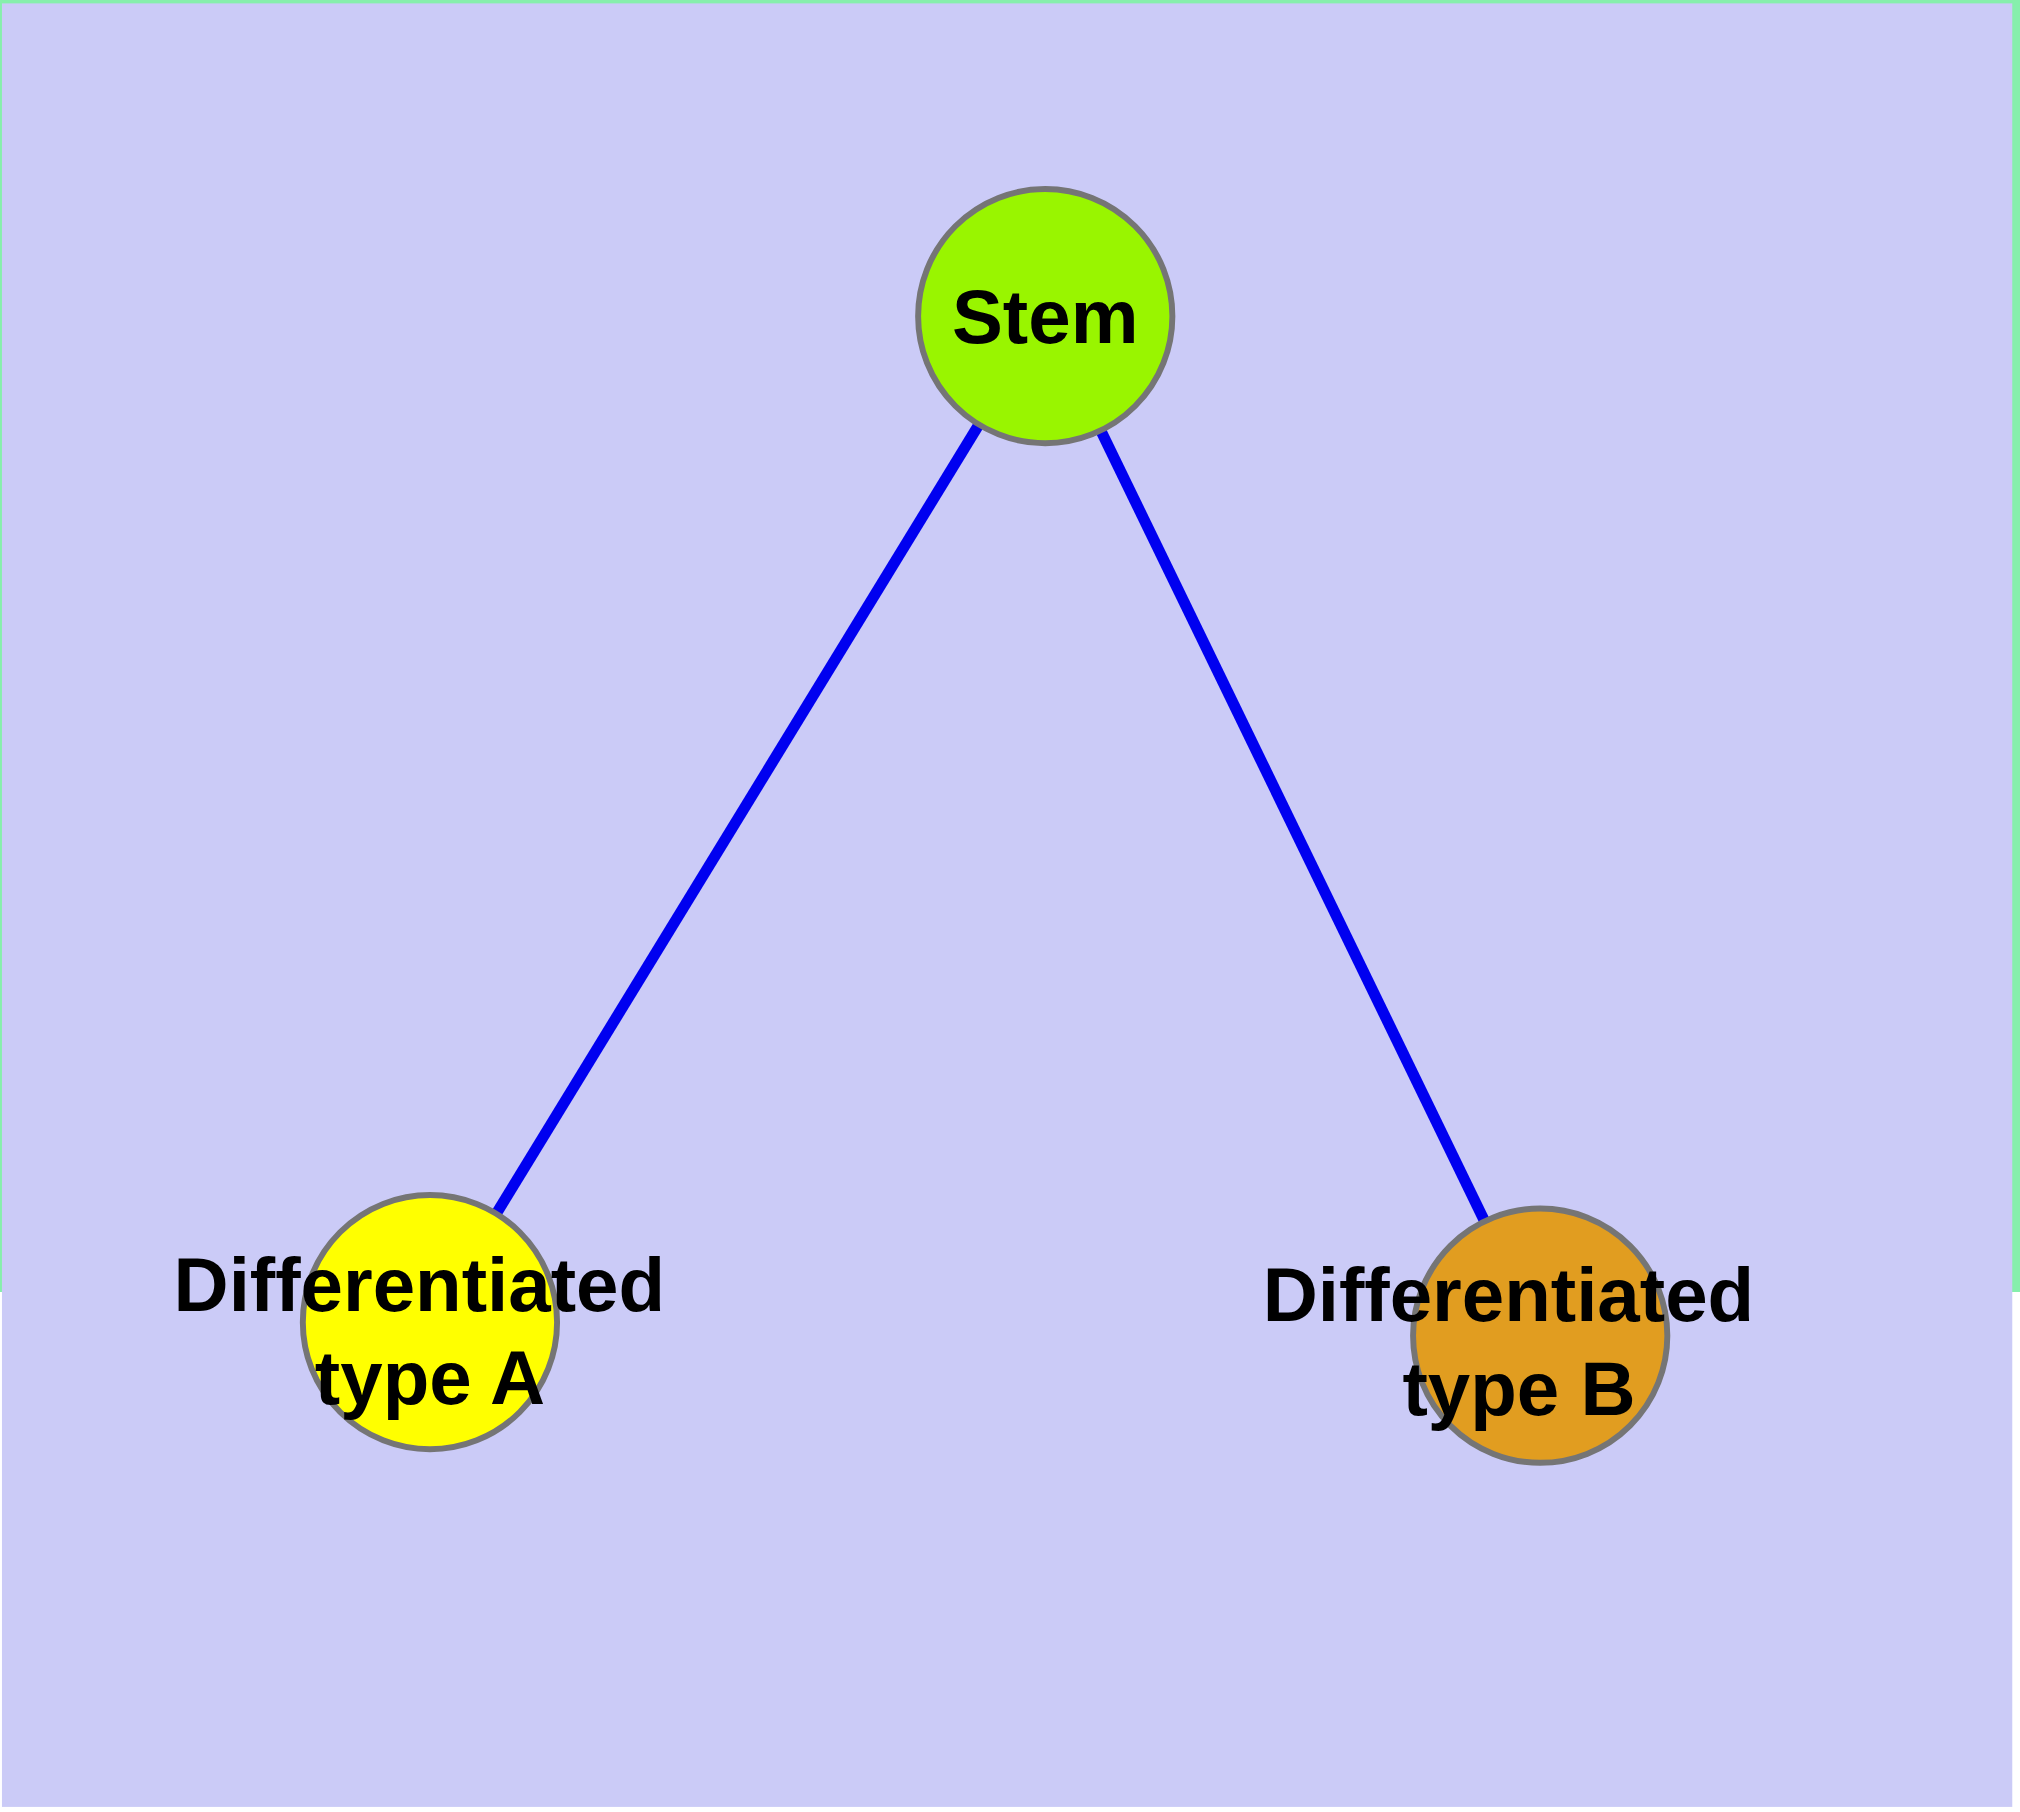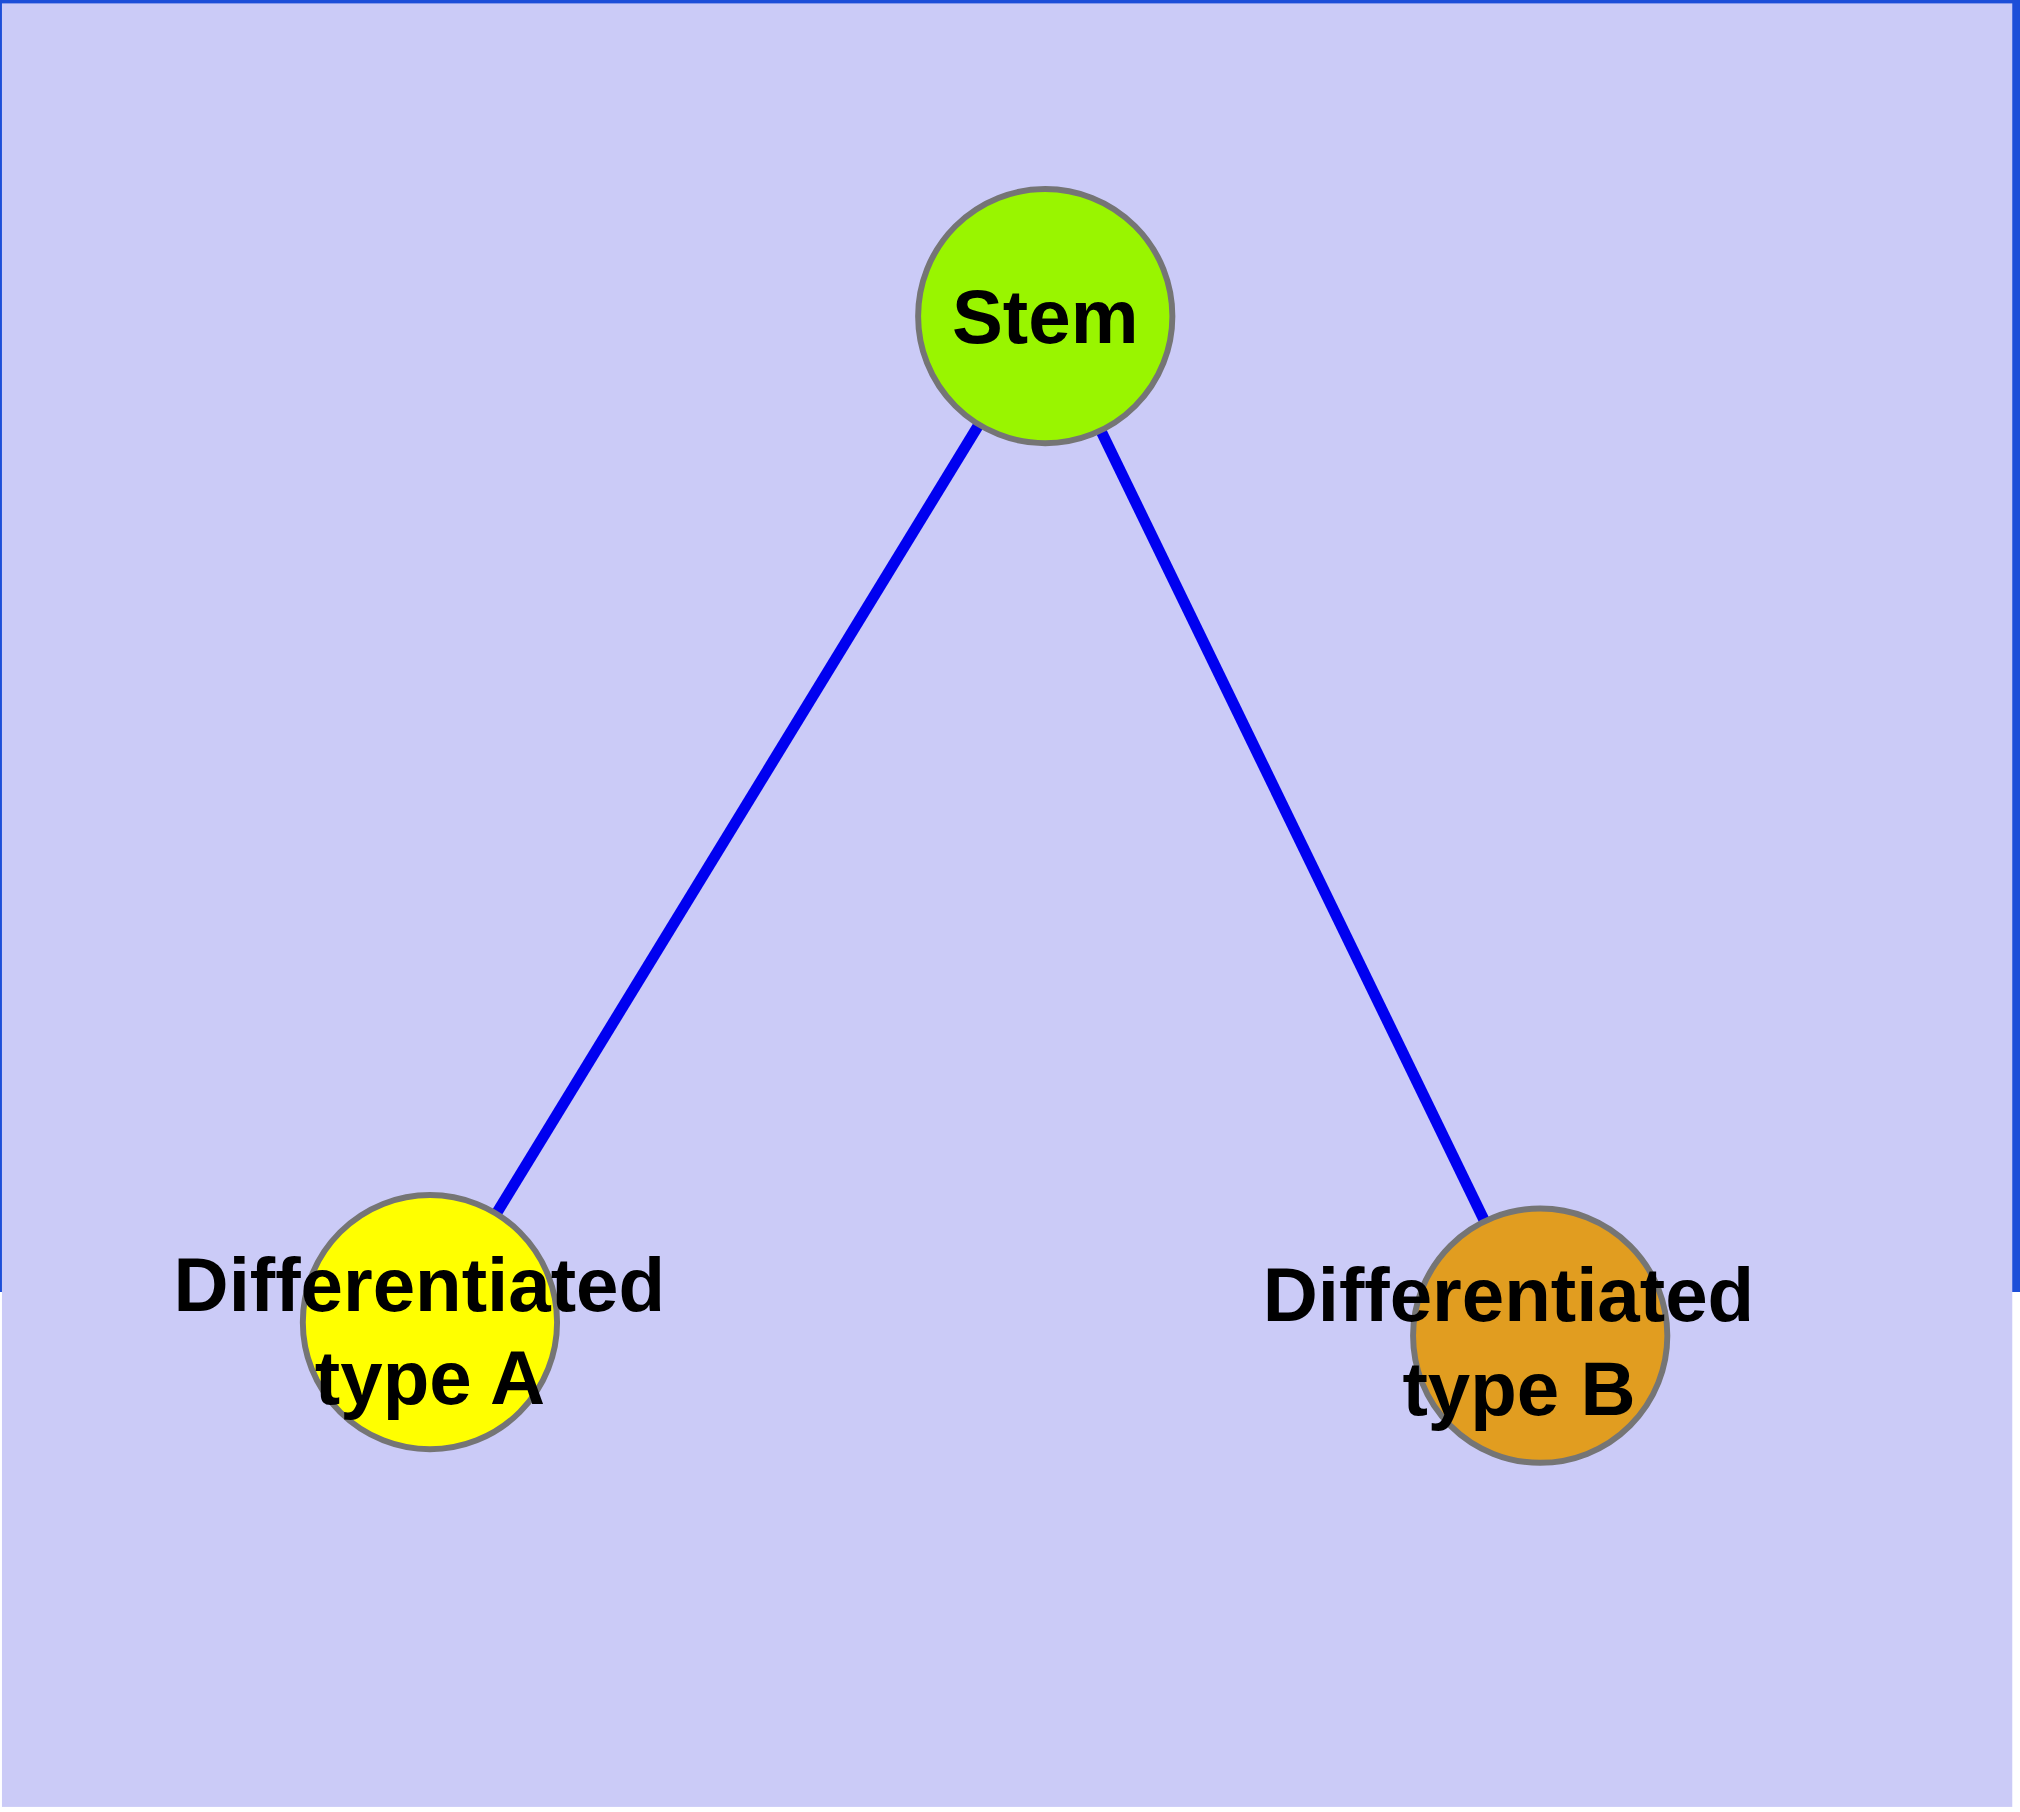--- a/index.html
+++ b/index.html
@@ -7,21 +7,21 @@
     padding: 0;
     background: #ffffff;
     width: 2021px;
     height: 1812px;
     overflow: hidden;
   }
   .stage {
     position: relative;
     width: 2021px;
     height: 1292px;
-    background: #1d4ed8;
+    background: #86efac;
   }
   svg {
     position: absolute;
     left: 0;
     top: 0;
     display: block;
   }
   .edge {
     stroke-width: 13px;
     fill: none;

